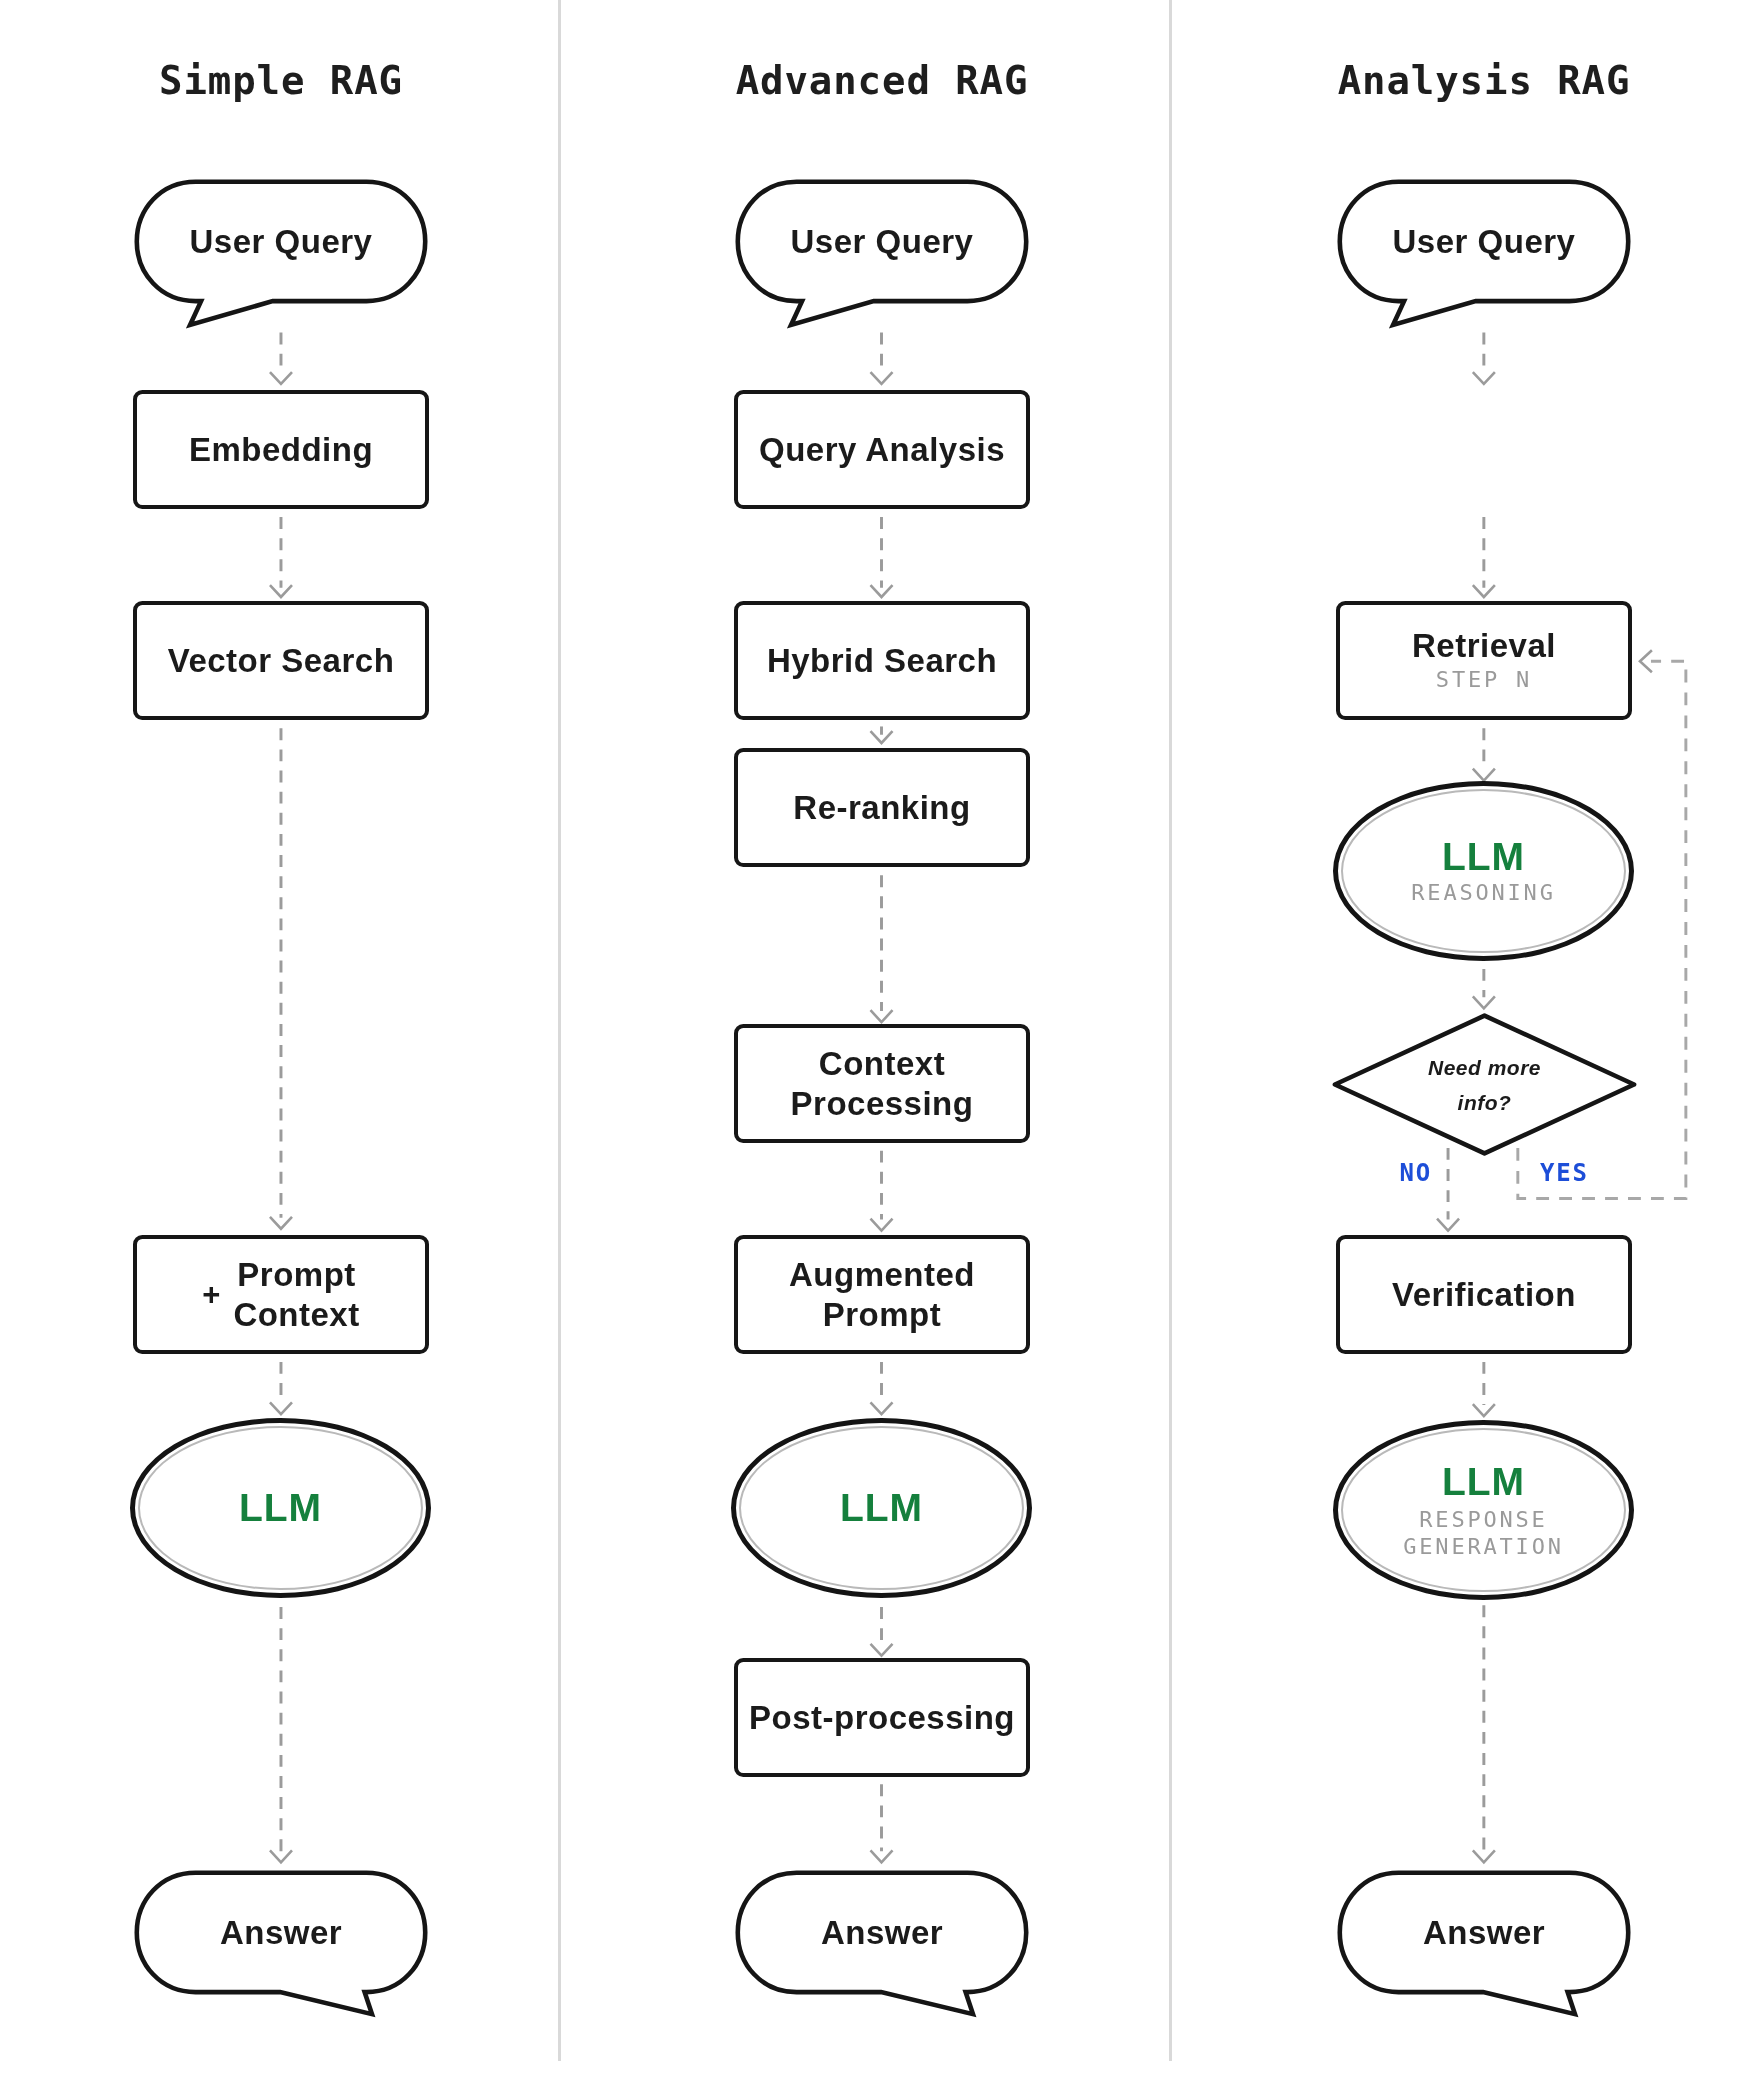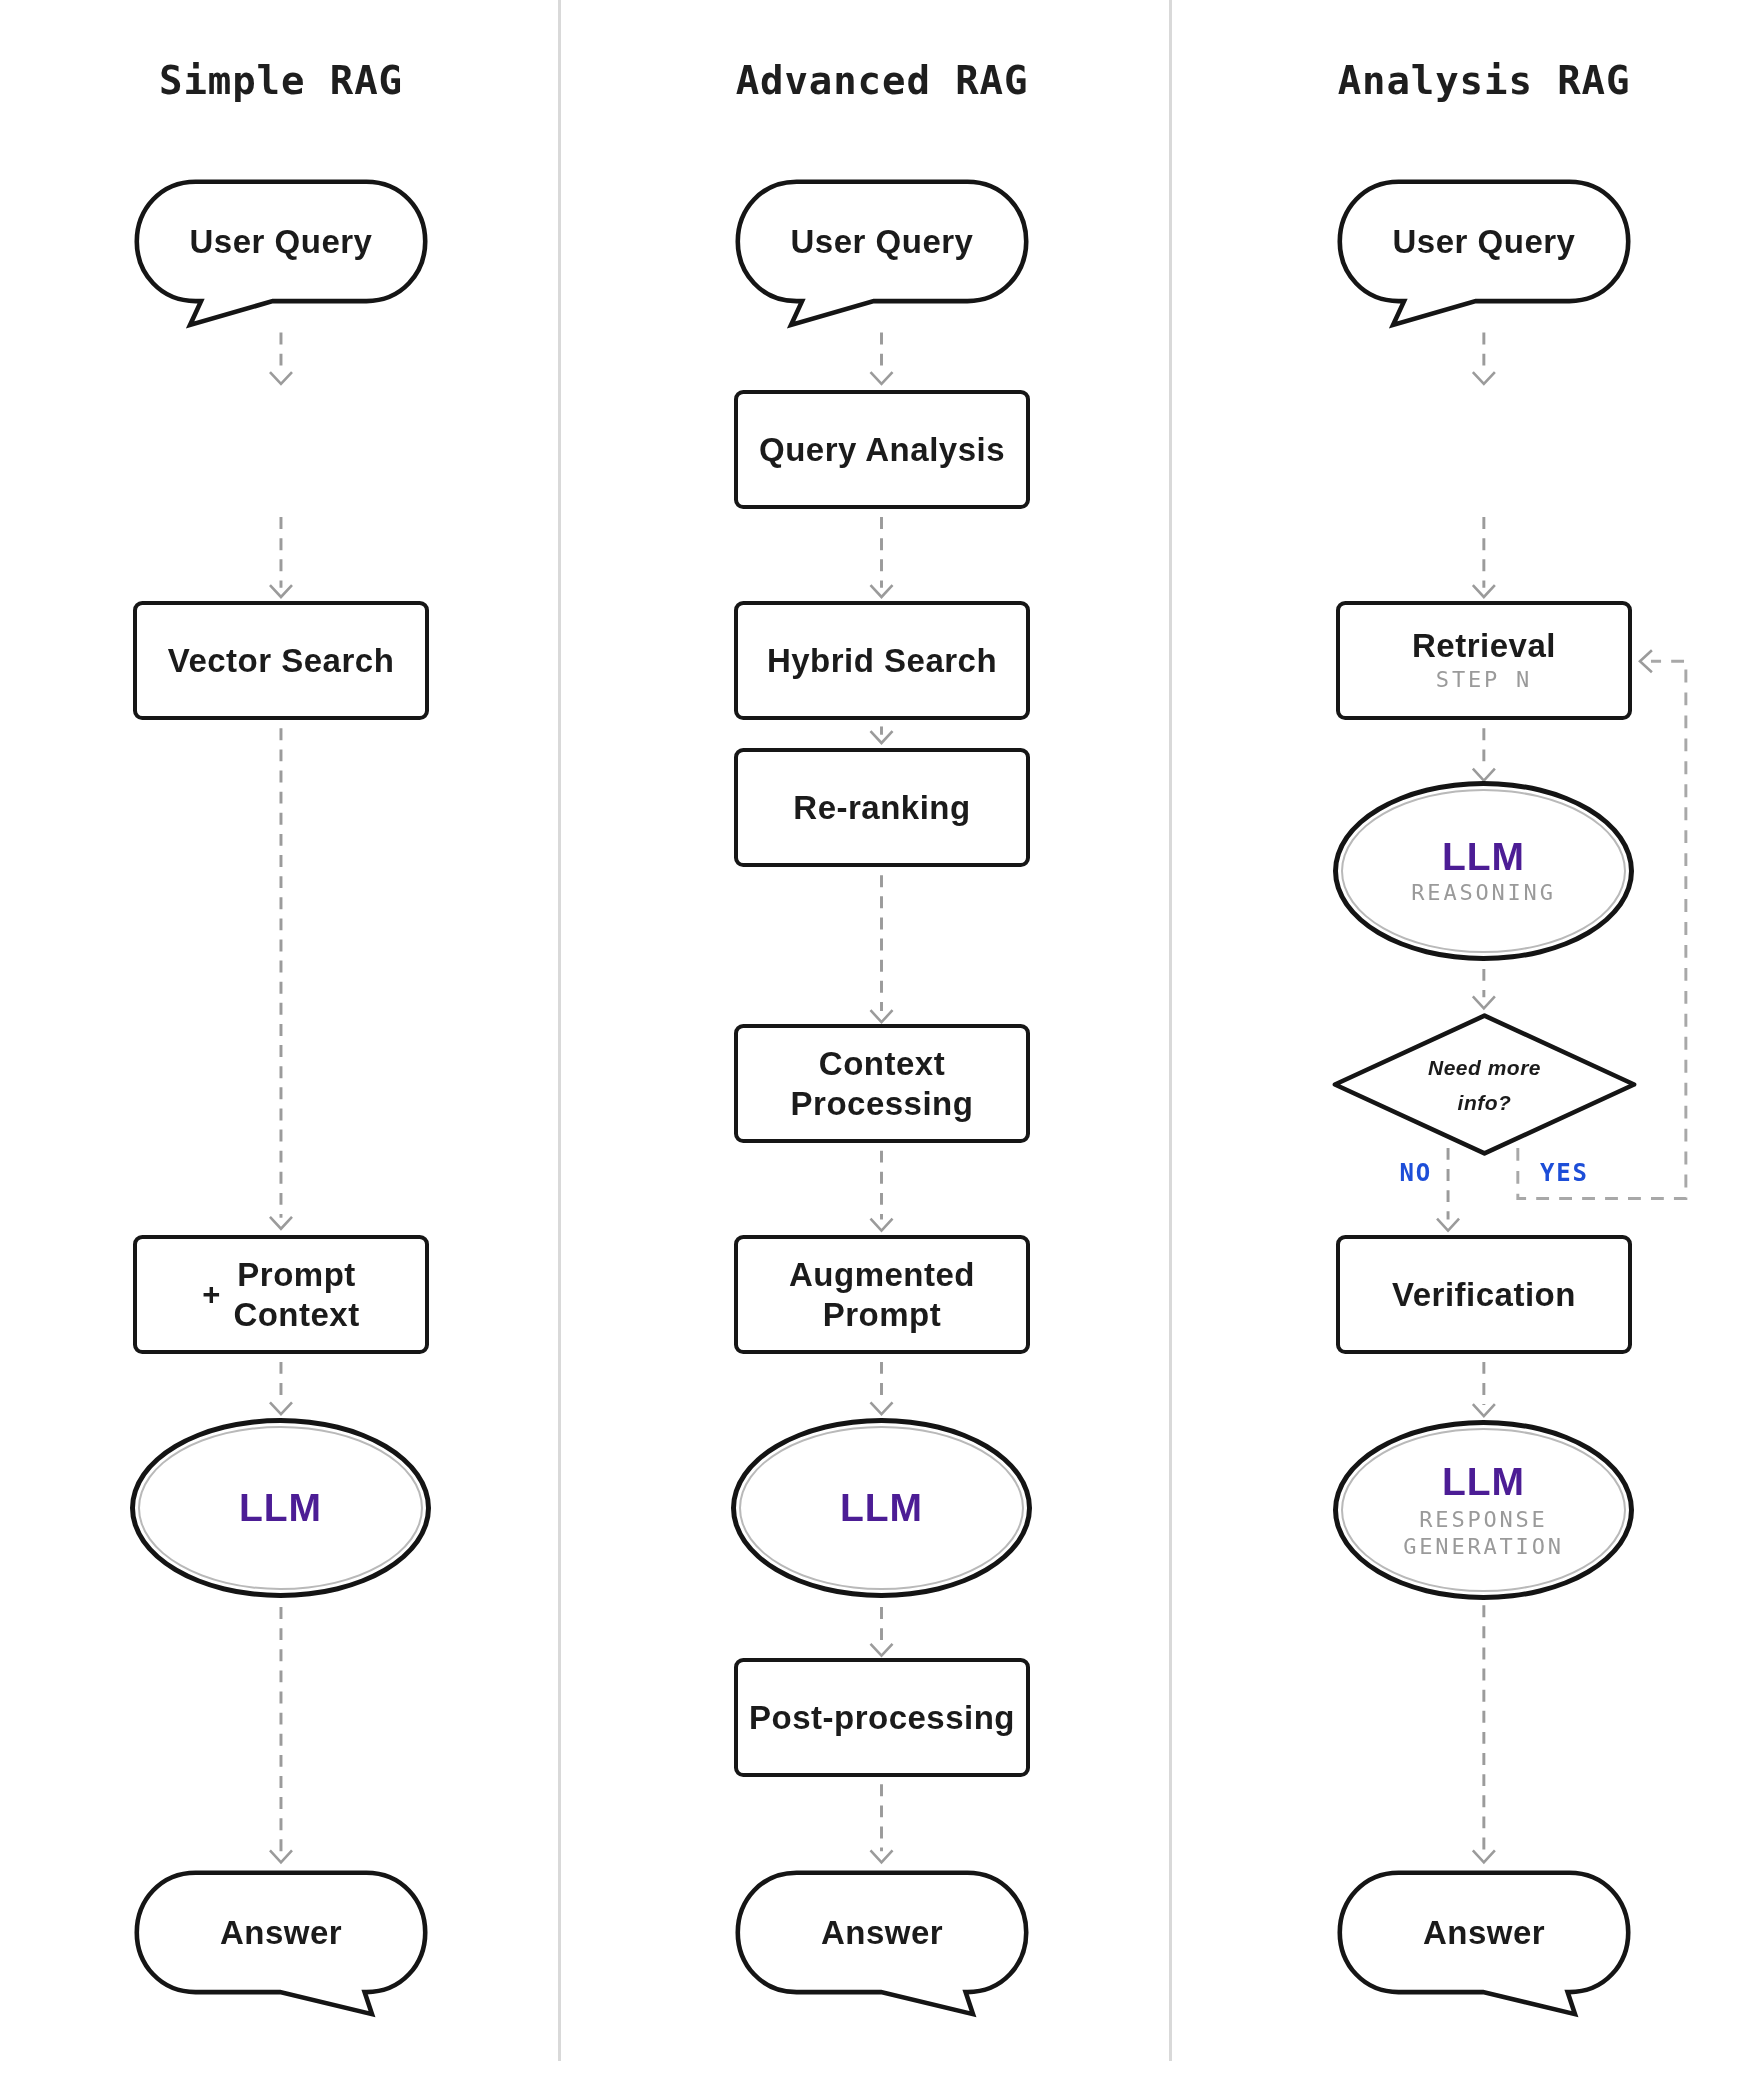--- a/index.html
+++ b/index.html
@@ -7,21 +7,21 @@
           font-family:"Liberation Sans",sans-serif;}
   .divider{position:absolute;top:0;width:2.8px;height:2081px;background:#d9d9d9;}
   .connectors{position:absolute;left:0;top:0;z-index:0;}
   .node{position:absolute;box-sizing:border-box;z-index:2;}
   .col-title{position:absolute;width:478px;text-align:center;z-index:2;
              font:600 39px/48px "DejaVu Sans Mono",monospace;color:#1e1e1e;letter-spacing:0.9px;}
   .box{width:296px;height:119px;border:4.6px solid #161616;border-radius:9.2px;background:#fff;
        display:flex;flex-direction:column;align-items:center;justify-content:center;}
   .label{font:700 33px/40px "Liberation Sans",sans-serif;color:#1b1b1b;letter-spacing:0.5px;
          white-space:pre-line;text-align:center;}
-  .label-llm{font:700 39px/44px "Liberation Sans",sans-serif;color:#4c1d95;letter-spacing:0.9px;}
+  .label-llm{font:700 39px/44px "Liberation Sans",sans-serif;color:#15803d;letter-spacing:0.9px;}
   .caption{font:500 22px/28.5px "DejaVu Sans Mono",monospace;color:#9a9a9a;letter-spacing:2.8px;
            white-space:pre-line;text-align:center;margin-top:0;}
   .bubble{position:absolute;width:296px;height:158px;z-index:2;text-decoration:underline;}
   .bubble svg{position:absolute;left:0;top:0;}
   .bubble .label-wrap{position:absolute;left:0;top:0;width:296px;height:127px;
                       display:flex;align-items:center;justify-content:center;}
   .ellipse{position:absolute;width:301px;height:180px;border:5.5px solid #141414;border-radius:50%;
            background:#fff;z-index:2;box-sizing:border-box;}
   .ellipse .inner{position:absolute;inset:2.8px;border:2.8px solid #b9b9b9;border-radius:50%;
                   display:flex;flex-direction:column;align-items:center;justify-content:center;}
@@ -102,20 +102,23 @@
 
   <div class="bubble" style="left:133px;top:178px">
     <svg width="296" height="158" viewBox="0 0 322 172">
       <path d="M 68 4 H 254 C 292 4 318 34 318 69 C 318 104 292 134 254 134 H 152 L 62 160 L 74 134 H 68 C 30 134 4 104 4 69 C 4 34 30 4 68 4 Z" fill="#ffffff" stroke="#151515" stroke-width="5"></path>
     </svg>
     <div class="label-wrap">
         <span class="label">User Query</span>
       </div>
   </div>
 
+  <div class="node box" style="left:133px;top:390px">
+    <span class="label">Embedding</span>
+  </div>
 
   <div class="node box" style="left:133px;top:601px">
     <span class="label">Vector Search</span>
   </div>
 
   <div class="node box" style="left:133px;top:1235px">
     <div class="plus-row">
       <span class="plus">+</span>
       <span class="label">Prompt
 Context</span>

